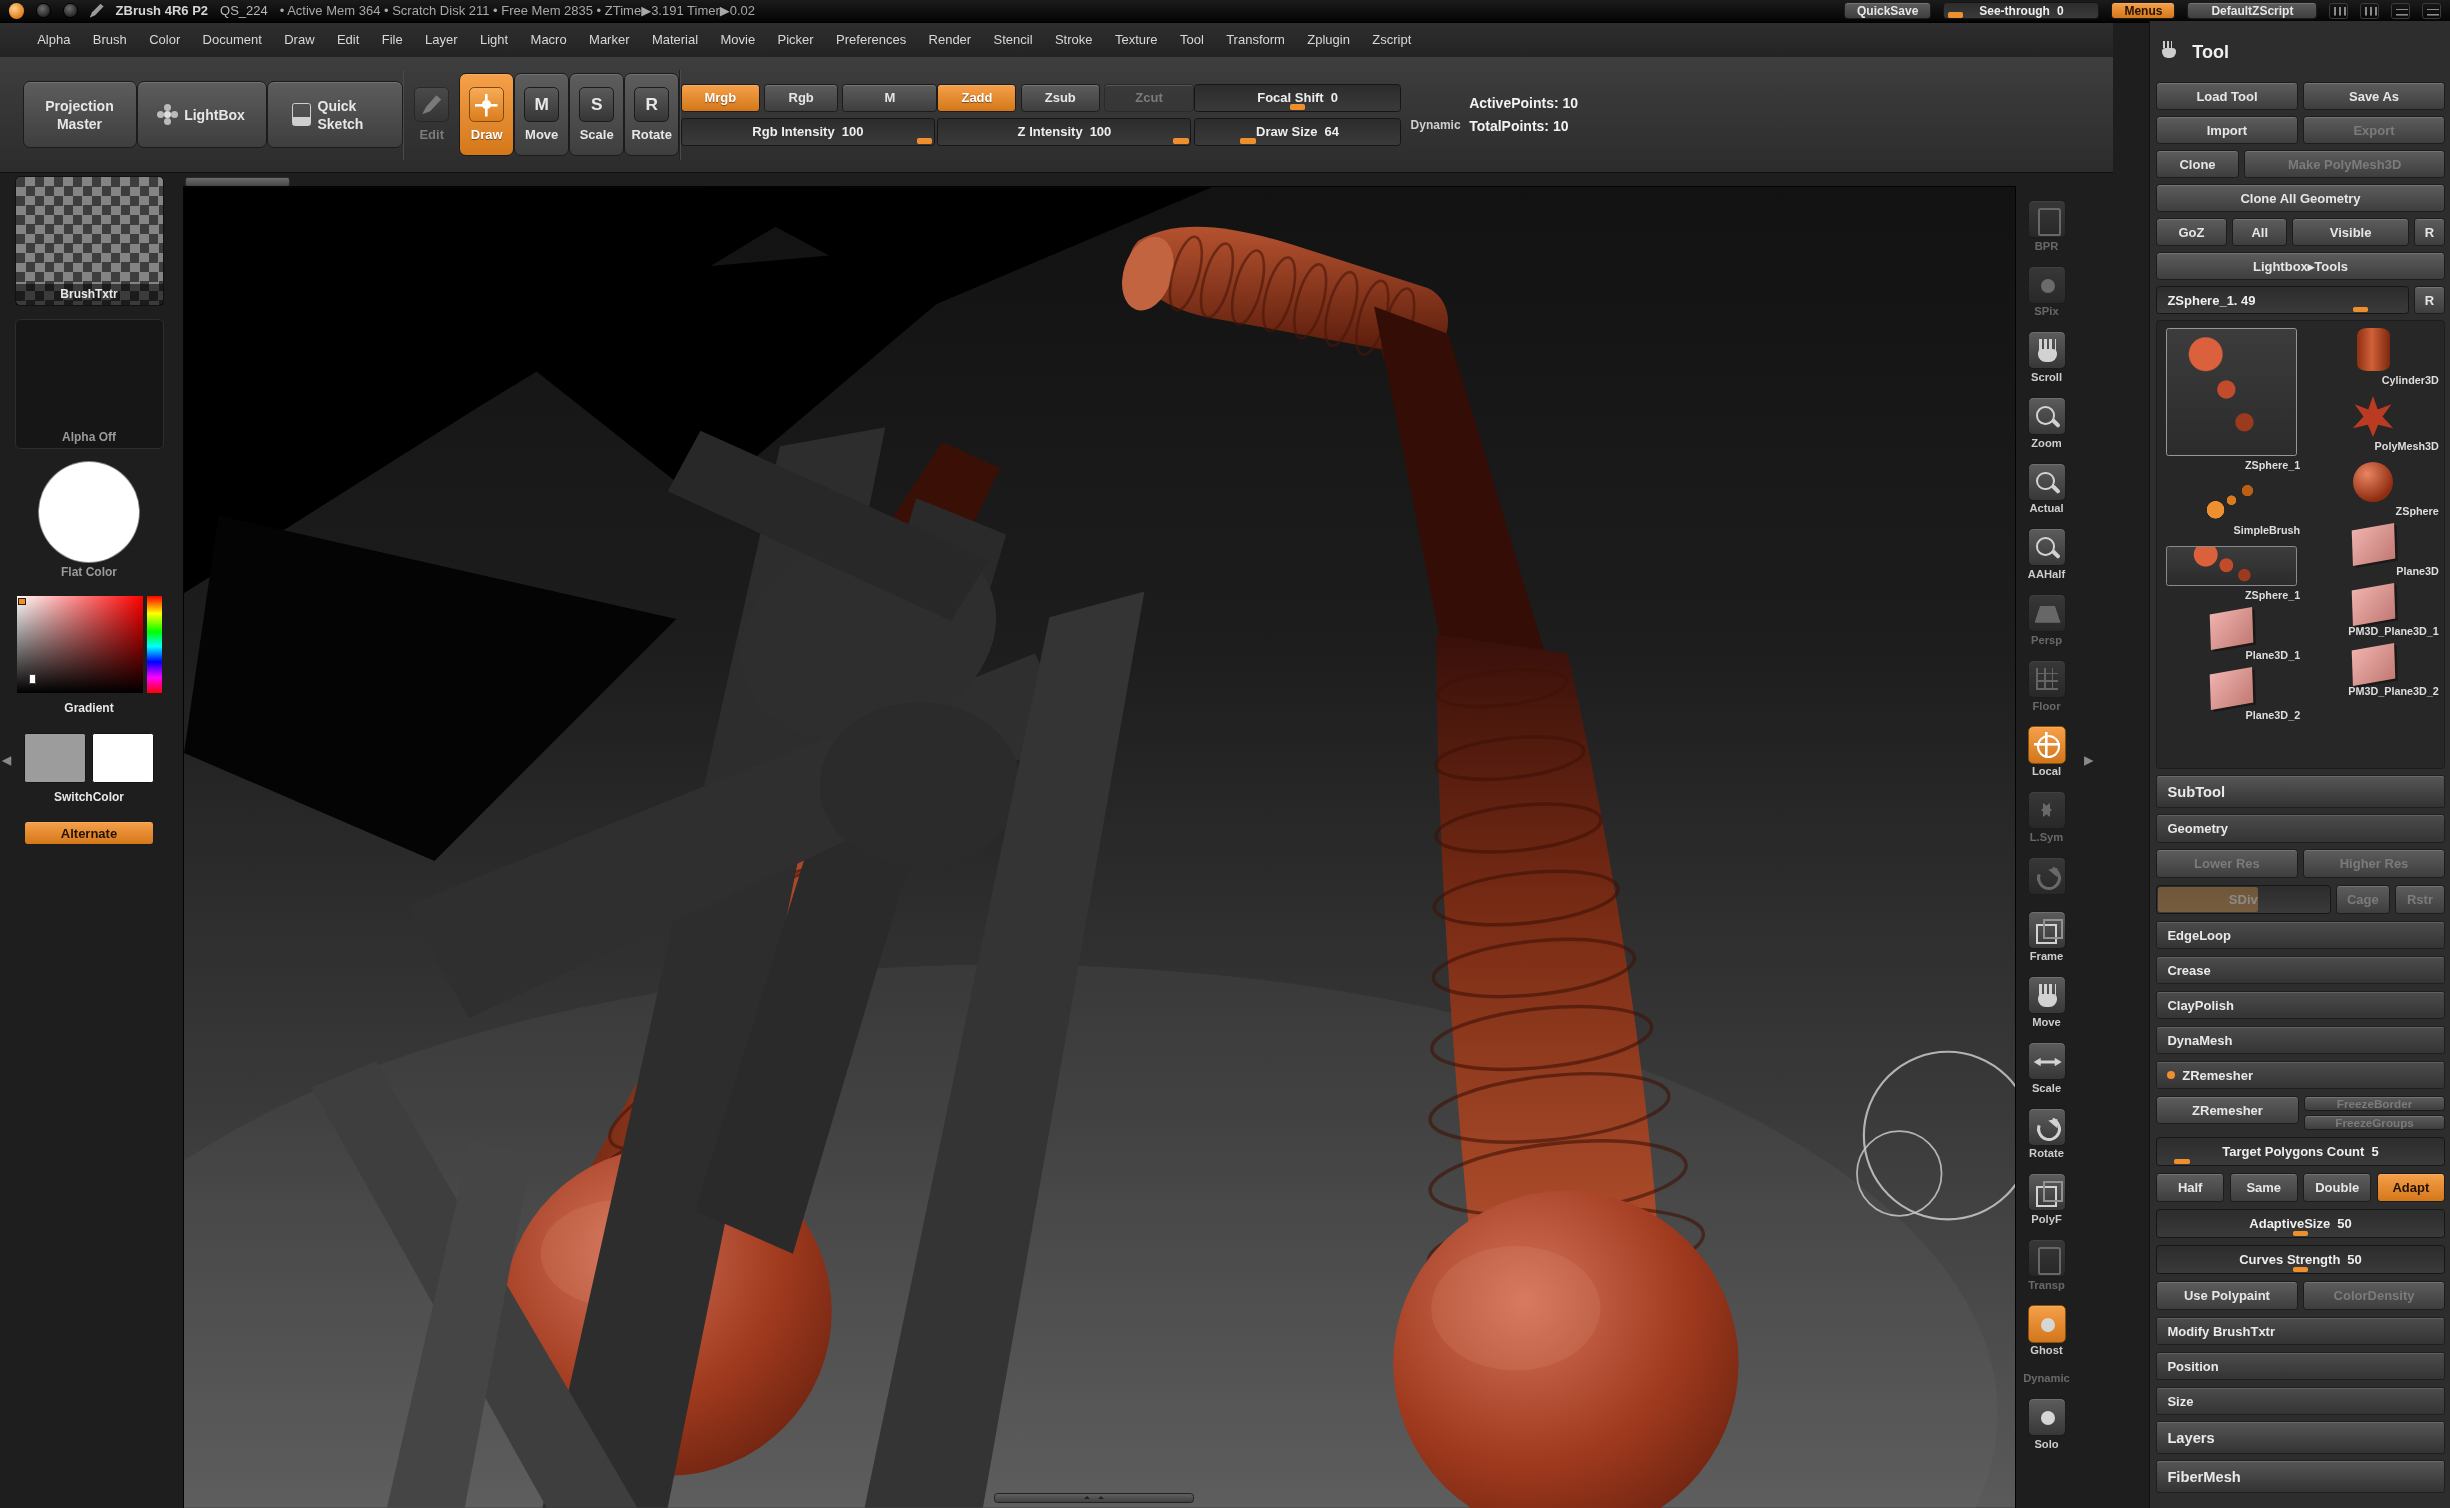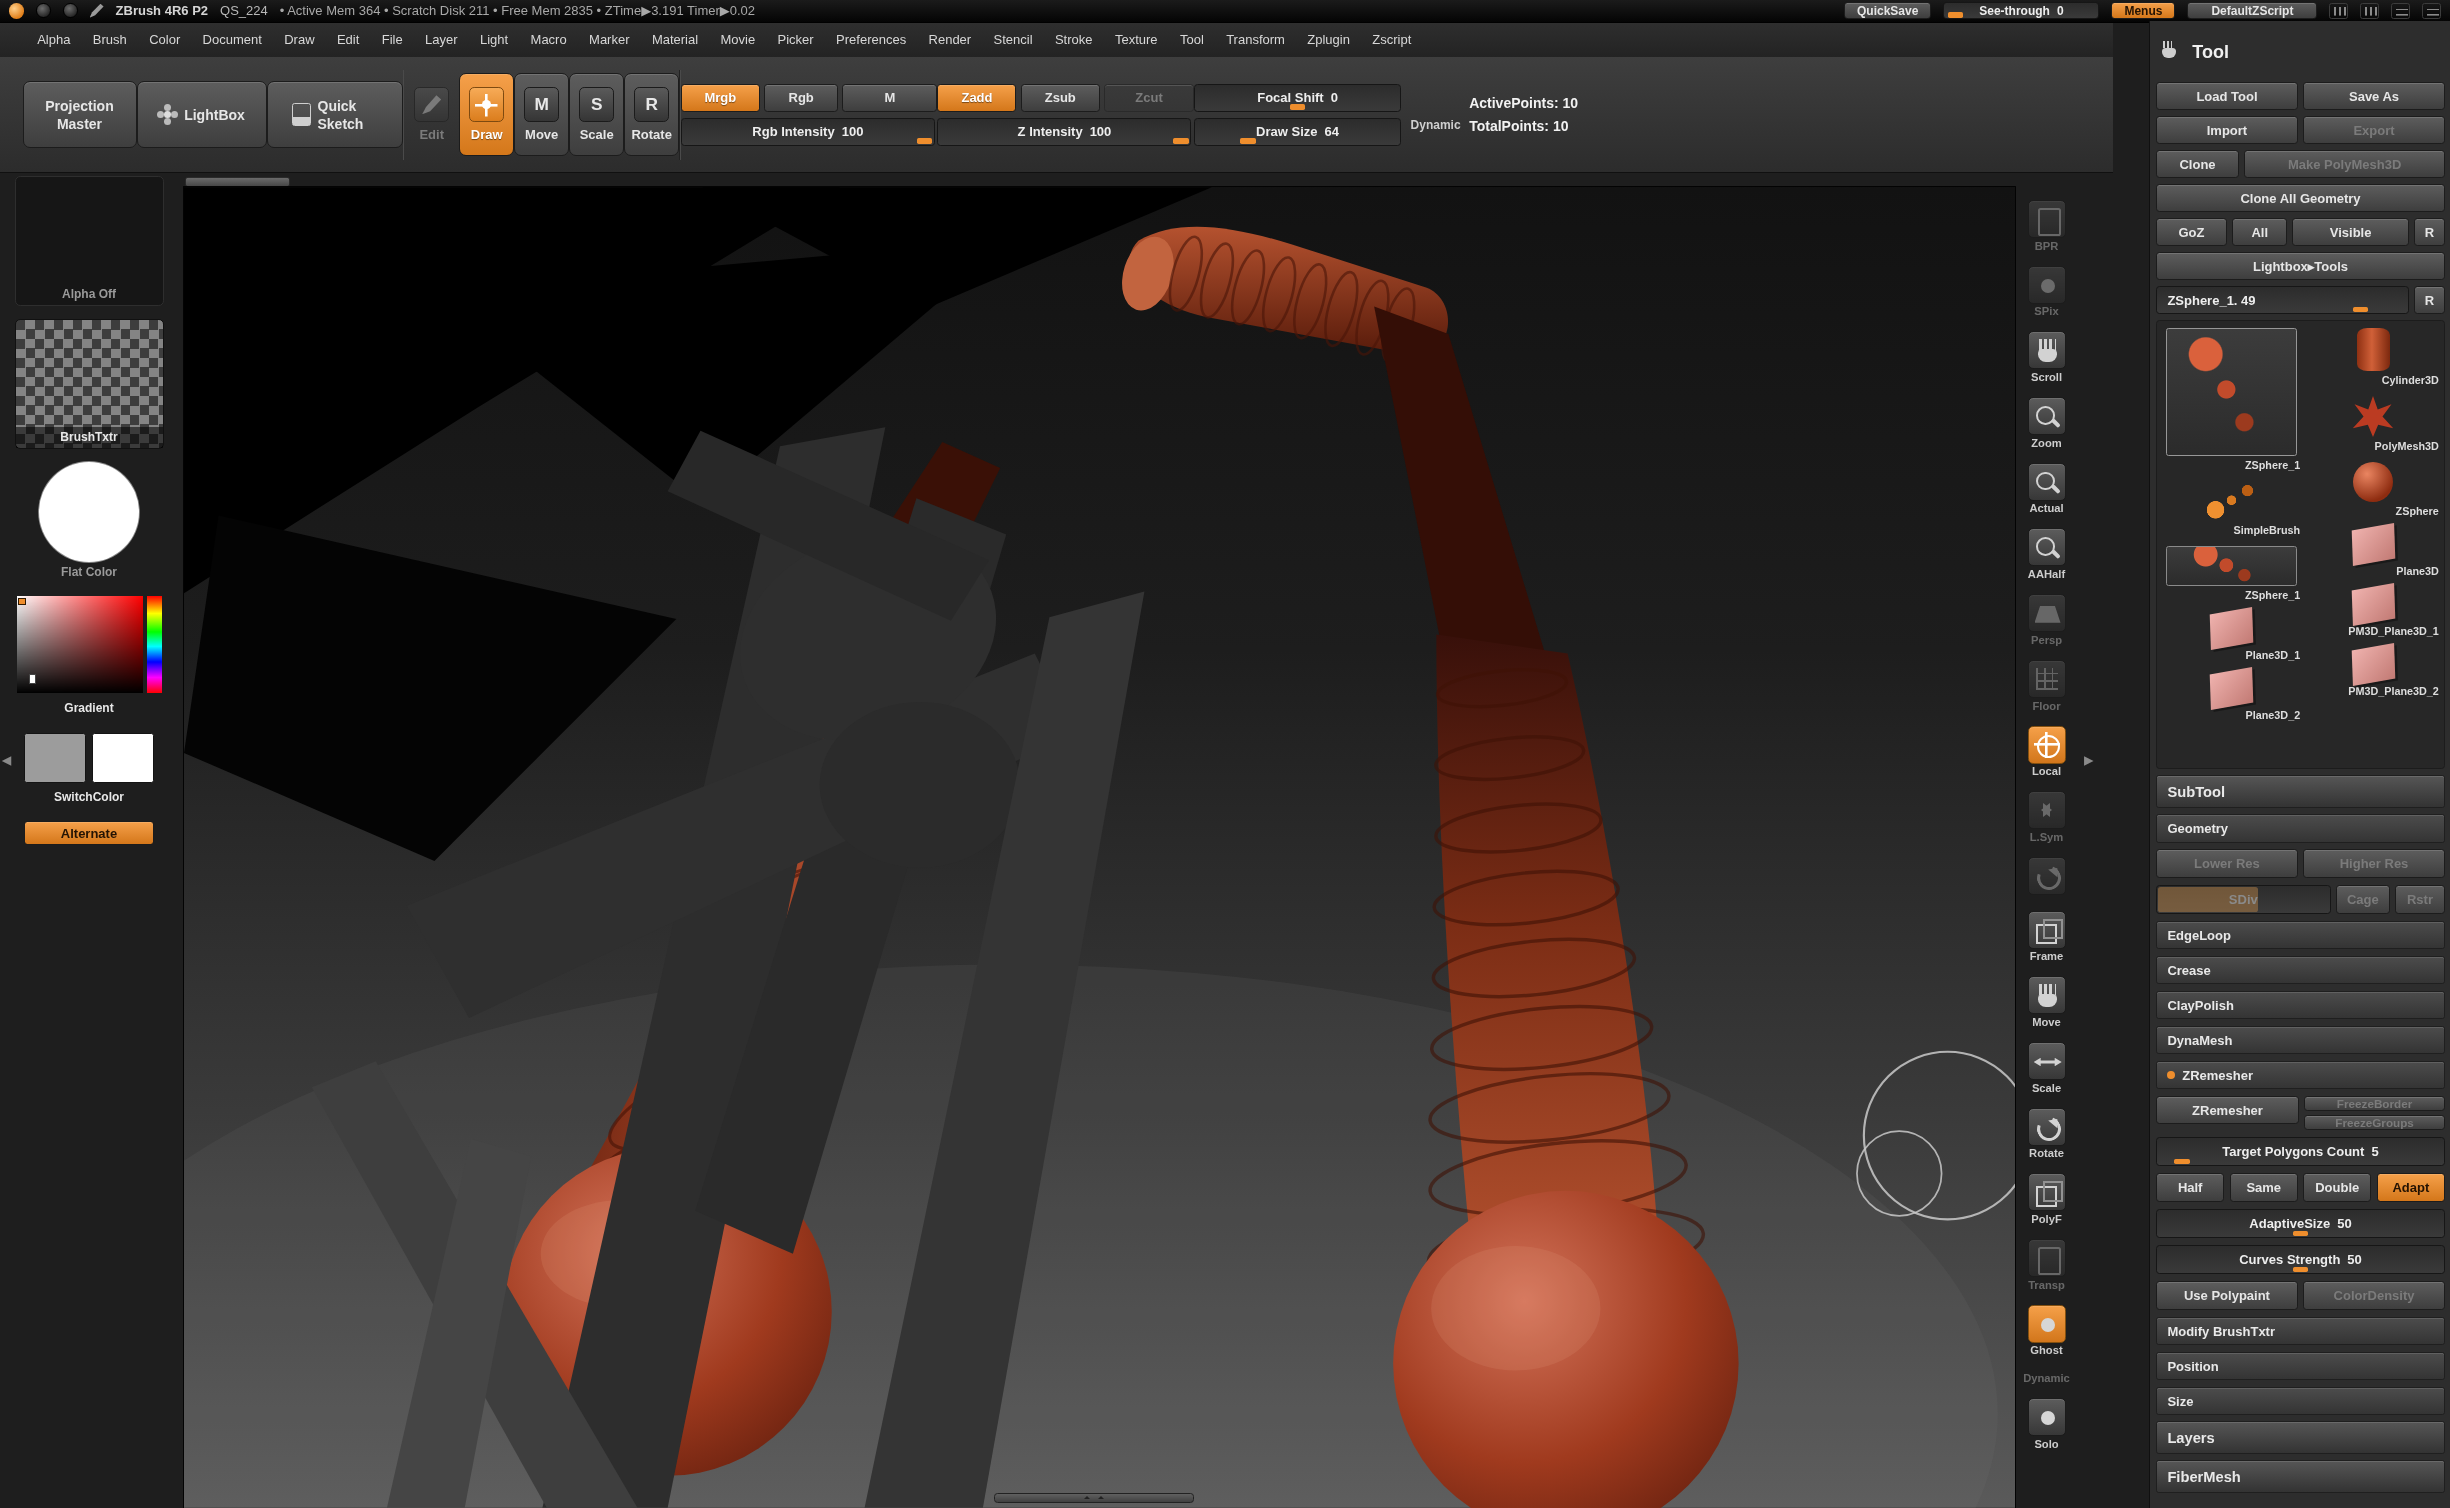--- a/index.html
+++ b/index.html
@@ -300,25 +300,25 @@
     </div>
   </div>
 
   <div class="points">
     <div>ActivePoints:  10</div>
     <div>TotalPoints:  10</div>
   </div>
 </div>
 
 <div class="abs sidebar">
+  <div class="sb-card texture-thumb">
+    <div class="sb-label bright" style="background:rgba(0,0,0,.55);width:100%;text-align:center">BrushTxtr</div>
+  </div>
   <div class="sb-card alpha-thumb">
     <div class="sb-label">Alpha Off</div>
-  </div>
-  <div class="sb-card texture-thumb">
-    <div class="sb-label bright" style="background:rgba(0,0,0,.55);width:100%;text-align:center">BrushTxtr</div>
   </div>
   <div class="sb-card" style="background:none">
     <div class="flat-circle"></div>
     <div class="sb-label">Flat  Color</div>
   </div>
   <div class="picker">
     <div class="sat"></div>
     <div class="hue"></div>
     <div class="pk-cursor"></div>
     <div class="pk-small"></div>

